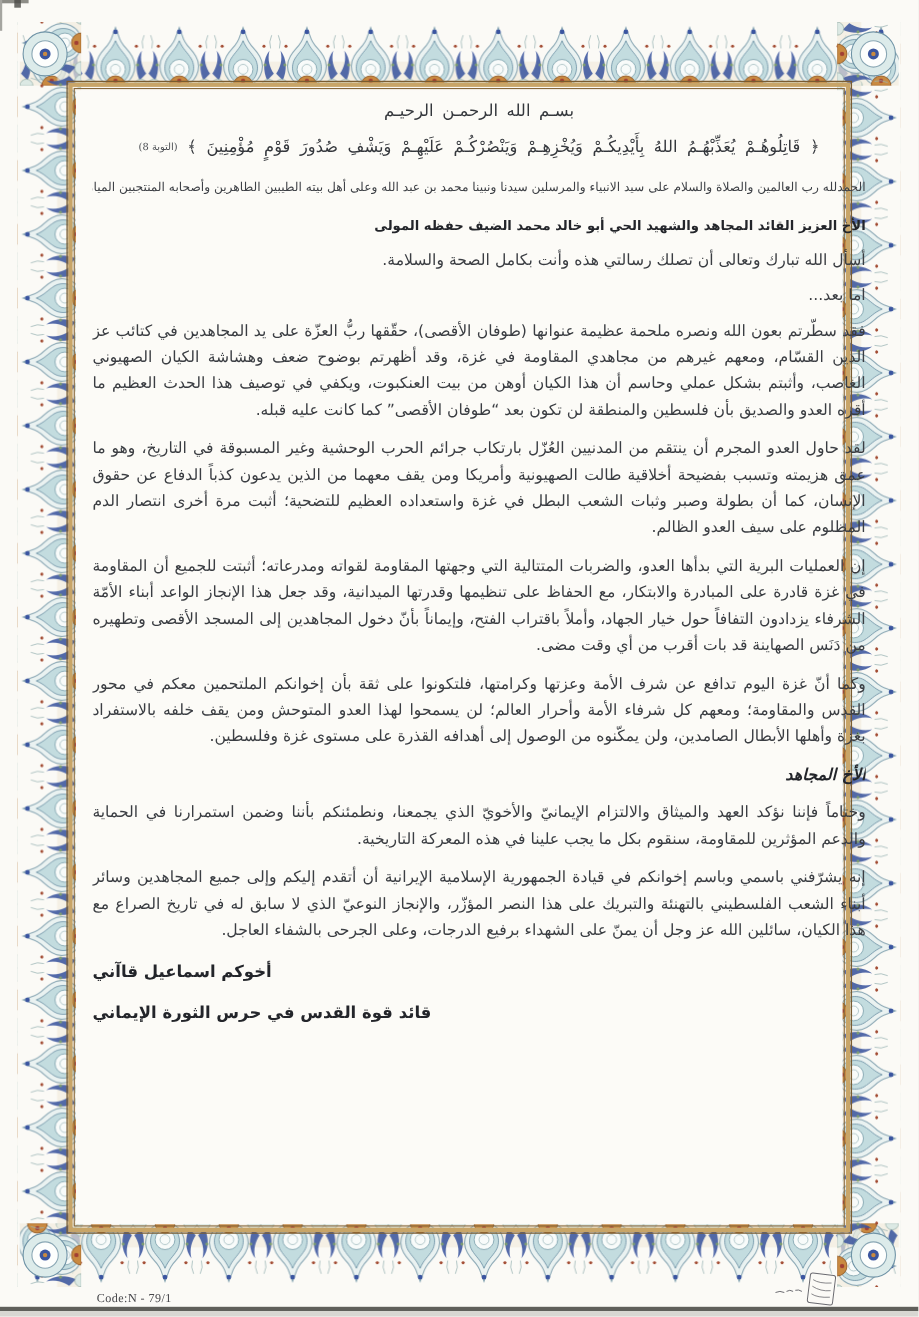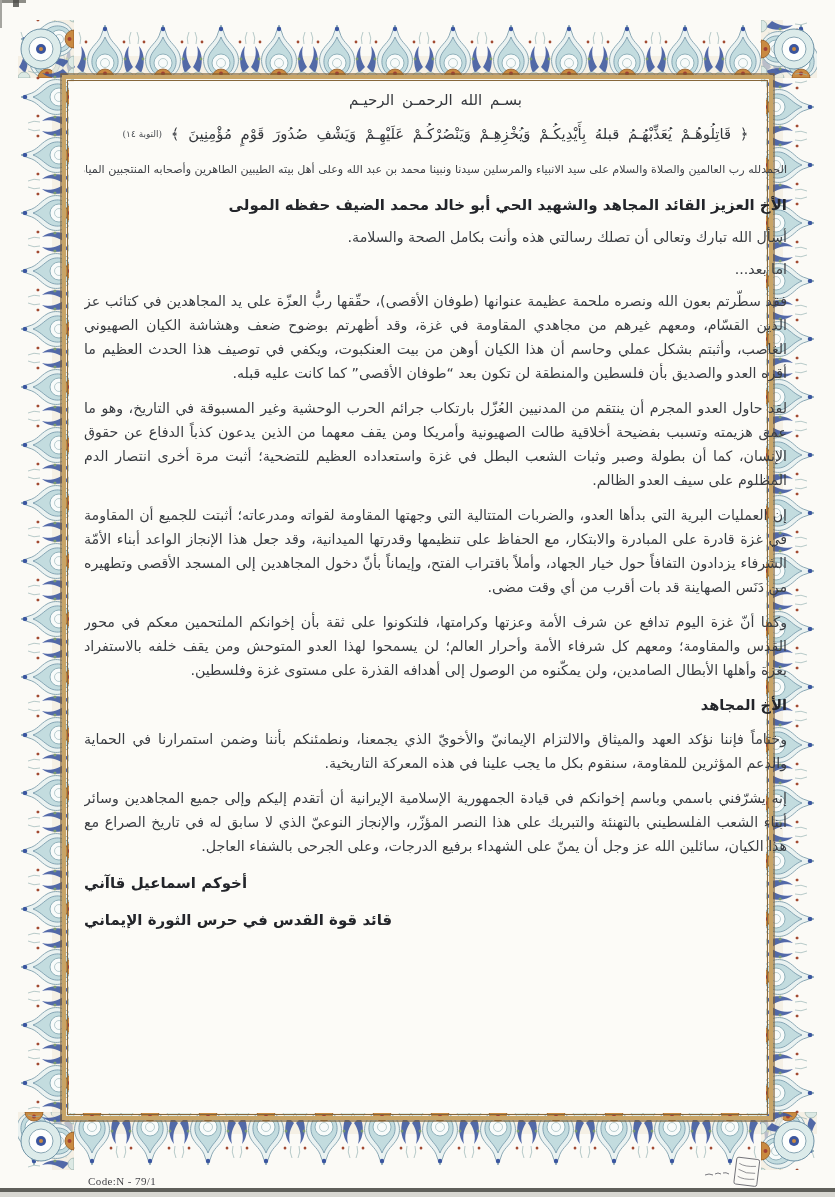--- a/index.html
+++ b/index.html
@@ -29,25 +29,25 @@
   .verse{
     text-align:center;font-size:14.8px;color:#34373c;
     margin:0 0 12px;word-spacing:4px;
     font-family:"DejaVu Serif","DejaVu Sans",serif;
   }
   .verse .ref{font-size:9px;color:#4a4d52;word-spacing:0;vertical-align:2px;}
   .hamdala{
     font-size:11.1px;color:#3e4146;white-space:nowrap;
     text-align:center;margin:0 0 11px;overflow:hidden;
   }
-  .addressee{font-weight:bold;font-size:15px;color:#23252a;margin:0 0 8px;}
+  .addressee{font-weight:bold;font-size:12px;color:#23252a;margin:0 0 8px;}
   .line{margin:0 0 8px;}
   .para{margin:0 0 11px;text-align:justify;text-justify:inter-word;}
   .heading{font-weight:bold;font-size:14.6px;color:#23252a;margin:24px 0 11px;}
-  .heading.tight{margin:8px 0 10px;}
+  .heading.tight{margin:8px 0 10px;font-style:italic;}
   .closing-verse{margin:8px 0 4px;}
   .sig{text-align:left;font-weight:bold;font-size:15px;color:#23252a;margin-top:13px;}
   .code-label{
     position:absolute;z-index:3;left:88px;top:1175px;
     direction:ltr;font-size:11px;letter-spacing:.4px;color:#46464a;
     font-family:Liberation Serif, serif;
   }
   .scan-bottom-line{position:absolute;z-index:3;left:0;top:1188px;width:835px;height:4px;background:#5f5f5a;}
   .scan-bottom-fade{position:absolute;z-index:3;left:0;top:1192px;width:835px;height:5px;background:#d8d7d2;}
   .scan-corner-h{position:absolute;z-index:3;left:0;top:0;width:26px;height:3px;background:#8d8d87;}
@@ -140,22 +140,22 @@
         <path d="M3,6 q6,3 17,1 M3,12 q8,4 17,2 M3,19 q6,3 17,1" stroke-width="0.7"></path>
       </g>
       <path d="M705,1175 q4,-2 8,0 M715,1174 q3,-2 6,0 M723,1173 q3,-1 6,1" stroke="#6a6a70" fill="none" stroke-width="0.9"></path>
     </g>
   </svg>
 
   <div class="content">
     <div class="basmala">بسـم الله الرحمـن الرحيـم</div>
 
     <div class="verse">
-      <span>﴿ قَاتِلُوهُـمْ يُعَذِّبْهُـمُ قبلهُ بِأَيْدِيكُـمْ وَيُخْزِهِـمْ وَيَنْصُرْكُـمْ عَلَيْهِـمْ وَيَشْفِ صُدُورَ قَوْمٍ مُؤْمِنِينَ ﴾</span>
-      <span class="ref">(التوبة ١٤)</span>
+      <span>﴿ قَاتِلُوهُـمْ يُعَذِّبْهُـمُ اللهُ بِأَيْدِيكُـمْ وَيُخْزِهِـمْ وَيَنْصُرْكُـمْ عَلَيْهِـمْ وَيَشْفِ صُدُورَ قَوْمٍ مُؤْمِنِينَ ﴾</span>
+      <span class="ref">(التوبة 8)</span>
     </div>
 
     <div class="hamdala">الحمدلله رب العالمين والصلاة والسلام على سيد الانبياء والمرسلين سيدنا ونبينا محمد بن عبد الله وعلى أهل بيته الطيبين الطاهرين وأصحابه المنتجبين الميامين .</div>
 
     <div class="addressee">الأخ العزيز القائد المجاهد والشهيد الحي أبو خالد محمد الضيف حفظه المولى</div>
     <div class="line">أسأل الله تبارك وتعالى أن تصلك رسالتي هذه وأنت بكامل الصحة والسلامة.</div>
     <div class="line">اما بعد...</div>
 
     <p class="para">فقد سطّرتم بعون الله ونصره ملحمة عظيمة عنوانها (طوفان الأقصى)، حقّقها ربُّ العزّة على يد المجاهدين في كتائب عز الدين القسّام، ومعهم غيرهم من مجاهدي المقاومة في غزة، وقد أظهرتم بوضوح ضعف وهشاشة الكيان الصهيوني الغاصب، وأثبتم بشكل عملي وحاسم أن هذا الكيان أوهن من بيت العنكبوت، ويكفي في توصيف هذا الحدث العظيم ما أقره العدو والصديق بأن فلسطين والمنطقة لن تكون بعد “طوفان الأقصى” كما كانت عليه قبله.</p>
     <p class="para">لقد حاول العدو المجرم أن ينتقم من المدنيين العُزّل بارتكاب جرائم الحرب الوحشية وغير المسبوقة في التاريخ، وهو ما عمق هزيمته وتسبب بفضيحة أخلاقية طالت الصهيونية وأمريكا ومن يقف معهما من الذين يدعون كذباً الدفاع عن حقوق الإنسان، كما أن بطولة وصبر وثبات الشعب البطل في غزة واستعداده العظيم للتضحية؛ أثبت مرة أخرى انتصار الدم المظلوم على سيف العدو الظالم.</p>

